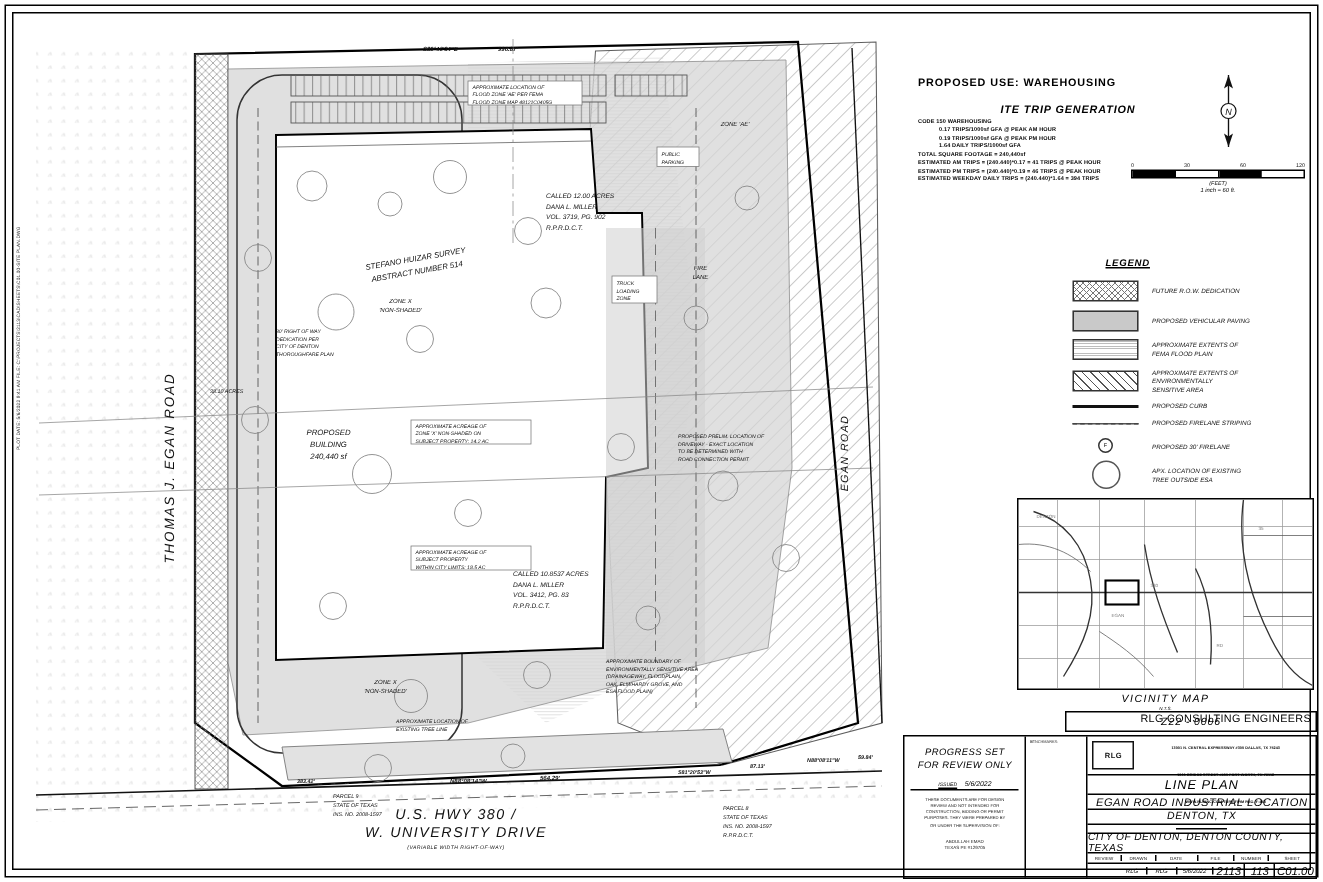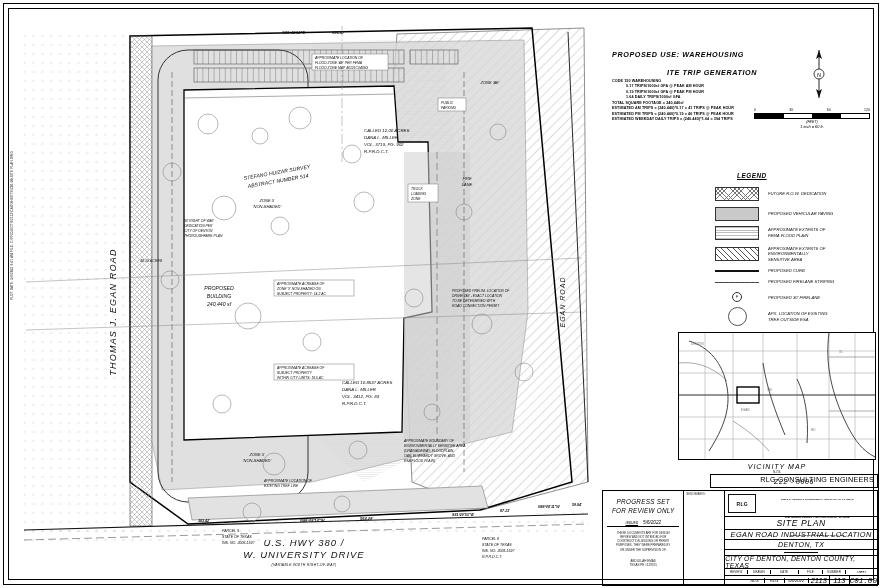--- a/index.html
+++ b/index.html
@@ -19,21 +19,21 @@
      font-size:3.2px;letter-spacing:.1px;white-space:nowrap;color:#222;}
 
   
   .plan-frame{position:absolute;left:12px;top:12px;width:588px;height:564px;
      overflow:hidden;}
 
   
   .right-col{position:absolute;left:600px;top:12px;width:278px;height:564px;}
 
   .notes{position:absolute;left:12px;top:38px;width:200px;}
-  .notes .l1{font-style:italic;font-size:7.2px;letter-spacing:.6px;font-weight:600;}
+  .notes .l1{font-size:7.2px;letter-spacing:.6px;font-weight:600;}
   .notes .l2{font-style:italic;font-size:7.2px;letter-spacing:.6px;font-weight:600;margin-top:9px;text-align:center;}
   .notes .sub{font-size:3.7px;font-weight:700;margin-top:1.5px;letter-spacing:.1px;}
   .notes .ind1{margin-left:14px;}
   .notes .ind0{margin-left:0px;}
 
   
   .north{position:absolute;right:46px;top:36px;width:26px;height:54px;}
   .scalebar{position:absolute;right:8px;top:96px;width:116px;text-align:center;}
   .scalebar .ticks{font-size:3.6px;display:flex;justify-content:space-between;
      padding:0 0 1px 0;color:#111;}
@@ -113,21 +113,21 @@
   .tr-rule{height:8px;}
   .tr-rule i{display:block;width:34px;border-top:0.9px solid #000;}
   .tr-city{height:13px;font-size:6.8px;font-style:italic;letter-spacing:.3px;}
   .tr-hdr{height:8px;}
   .tr-val{flex:1;border-bottom:0;padding-left:20px;}
   .tr-hdr,.tr-val{display:flex;}
   .cell{border-right:0.9px solid #000;box-sizing:border-box;display:flex;
      align-items:center;justify-content:center;}
   .cell:last-child{border-right:0;}
   .c-rev{flex:1.05;}.c-drw{flex:1.05;}.c-dat{flex:1.3;}
-  .c-fil{flex:1.15;}.c-num{flex:1.05;}.c-sht{flex:1.5;font-family:Liberation Mono, monospace;}
+  .c-fil{flex:1.15;}.c-num{flex:1.05;}.c-sht{flex:1.5;}
   .tr-hdr .cell{font-size:3px;letter-spacing:.1px;color:#111;}
   .tr-val .cell{font-size:4px;font-style:italic;}
   .tr-val .c-fil,.tr-val .c-num,.tr-val .c-sht{font-size:7.6px;font-style:italic;}
 
   
   .plan-svg{position:absolute;left:0;top:0;}
   .ptxt{font-family:"Liberation Sans",sans-serif;font-style:italic;fill:#111;}
 </style>
 </head>
 <body>
@@ -503,21 +503,21 @@
         <div class="tr-row tr-logo">
           <span class="logo-mark">RLG</span>
           <span class="logo-txt">
             <span class="nm">RLG CONSULTING ENGINEERS</span>
             <span class="ad">13001 N. CENTRAL EXPRESSWAY #300   DALLAS, TX 75243</span>
             <span class="ad">1001 BRIDGE STREET #400   FORT WORTH, TX 76112</span>
             <span class="ad">WWW.RLGINC.COM   TBPE FIRM REG. F-463</span>
           </span>
         </div>
 
-        <div class="tr-row tr-title">SITE PLAN</div>
+        <div class="tr-row tr-title">LINE PLAN</div>
         <div class="tr-row tr-sub">EGAN ROAD INDUSTRIAL LOCATION</div>
         <div class="tr-row tr-sub2">DENTON, TX</div>
         <div class="tr-row tr-rule">
             <i></i>
           </div>
         <div class="tr-row tr-city">CITY OF DENTON, DENTON COUNTY, TEXAS</div>
 
         <div class="tr-row tr-hdr">
           <span class="cell c-rev">REVIEW</span>
           <span class="cell c-drw">DRAWN</span>

